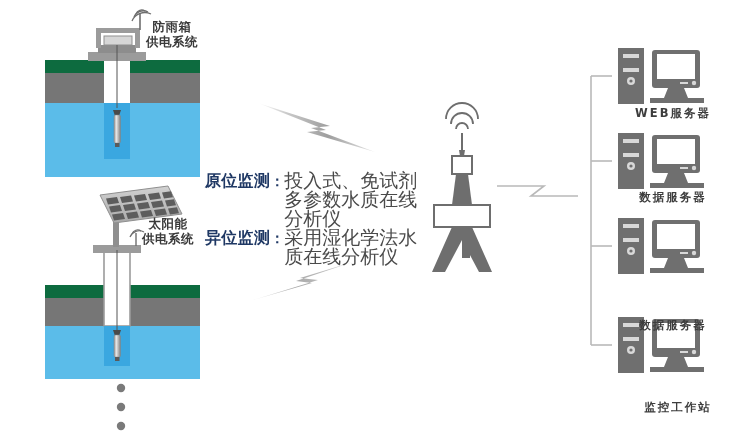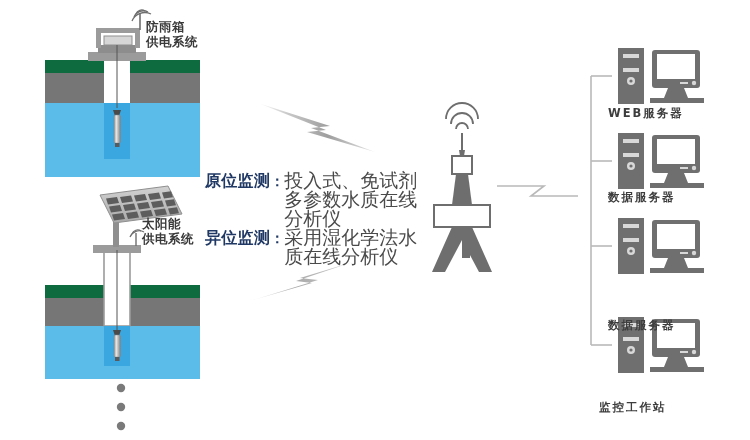--- a/index.html
+++ b/index.html
@@ -12,45 +12,46 @@
   }
   #stage{position:absolute;left:0;top:0;width:750px;height:440px;}
   #stage svg{display:block;}
 
   
   .lbl{position:absolute;white-space:nowrap;}
 
   .well-note{
     font-size:12.5px;line-height:15px;color:#3a3a3a;font-weight:bold;
     letter-spacing:.5px;
+    text-align:center;
   }
   .note-rain{left:146px;top:19px;}
   .note-solar{left:142px;top:218px;font-family:Liberation Mono, monospace;}
 
   .mon-block{position:absolute;}
   .mon-key{
     font-size:16px;font-weight:bold;color:#1f3864;letter-spacing:.3px;
     display:inline-block;vertical-align:top;
   }
   .mon-colon{font-size:14px;font-weight:bold;color:#1f3864;}
   .mon-val{
     font-size:19px;color:#4a4a4a;line-height:19px;
     display:inline-block;vertical-align:top;width:150px;
   }
   #mon-insitu{left:205px;top:171px;}
   #mon-exsitu{left:205px;top:228px;}
 
   .srv-label{
     font-size:11.5px;color:#3d3d3d;font-weight:bold;letter-spacing:2px;
-    width:130px;
+    text-align:center;width:130px;
   }
   #srv-l0{left:608px;top:106px;}
   #srv-l1{left:608px;top:190px;}
   #srv-l2{left:608px;top:275px;margin-top:43px;}
-  #srv-l3{left:599px;top:400px;}
+  #srv-l3{left:613px;top:400px;}
 </style>
 </head>
 <body>
 
 <div id="stage">
 
 <svg width="750" height="440" viewBox="0 0 750 440" xmlns="http://www.w3.org/2000/svg">
 
   <defs>
     <linearGradient id="probeGrad" x1="0" y1="0" x2="1" y2="0">

